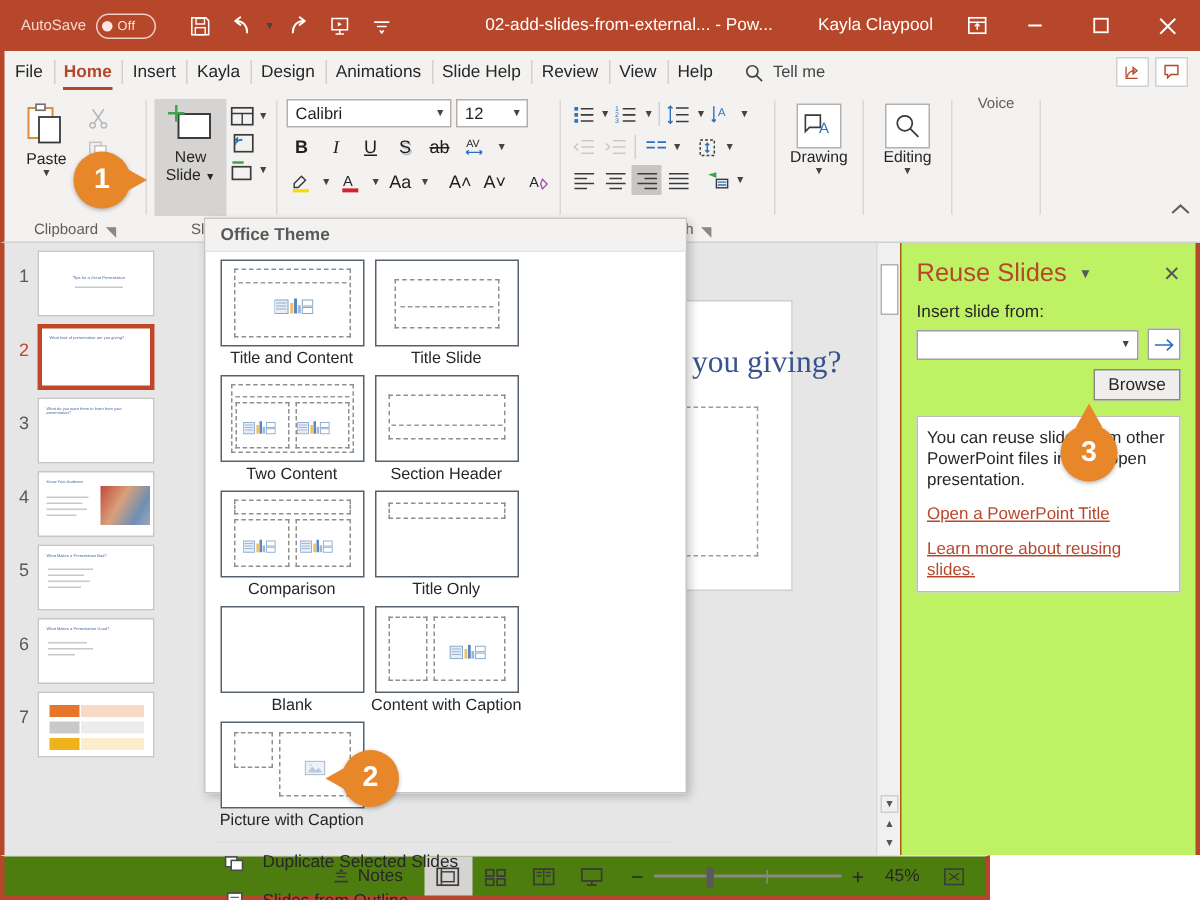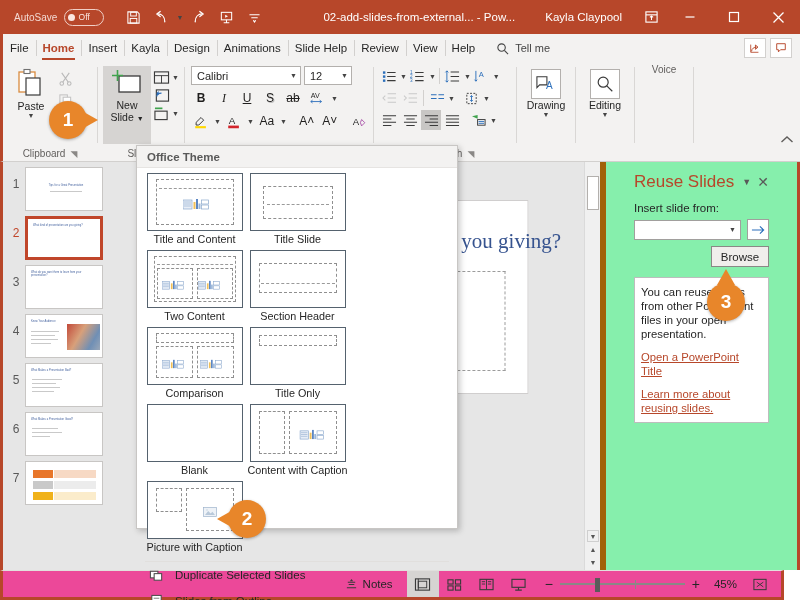--- a/index.html
+++ b/index.html
@@ -155,22 +155,22 @@
     position:absolute; right:0; top:0; bottom:0; width:16px; background:#f0f0f0;
     border-left:1px solid #dadada;
   }
   .vthumb{ position:absolute; left:2px; top:14px; width:12px; height:34px; background:#fff; border:1px solid #b3b0ad;}
   .sc-btn{ position:absolute; left:2px; width:12px; height:12px; display:flex;align-items:center;justify-content:center;
            background:#f0f0f0; border:1px solid #cfcfcf; font-size:7px; color:#555;}
 
   
   .taskpane{
     position:absolute; right:0; top:162px; width:200px; bottom:30px;
-    background:#86efac; border-left:6px solid #a16207;
-    border-right:3px solid #b7472a; padding:10px 28px;
+    background:#bef264; border-left:1px solid #a16207;
+    border-right:3px solid #b7472a; padding:10px 10px;
   }
   .tp-head{ display:flex; align-items:center; }
   .tp-title{ font-size:17px; color:#b7472a; font-weight:normal; }
   .tp-caret{ margin-left:8px; color:#595959; font-size:9px;}
   .tp-close{ margin-left:auto; color:#595959; font-size:14px; line-height:14px;}
   .tp-label{ margin-top:10px; font-size:11.5px; color:#262626;}
   .tp-row{ display:flex; align-items:center; gap:6px; margin-top:5px;}
   .tp-combo{ flex:1; height:20px; border:1px solid #a19f9d; background:#fff;
              display:flex; align-items:center; padding:0 4px; }
   .tp-go{ width:22px;height:21px; border:1px solid #a19f9d; background:#fff;
@@ -180,21 +180,21 @@
     background:#f0eeec; display:flex; align-items:center; justify-content:center; font-size:11.5px;
   }
   .tp-info{
     margin-top:10px; border:1px solid #bdbdbd; background:#fff; padding:7px 6px;
     font-size:11.3px; line-height:14px; color:#262626;
   }
   .tp-link{ display:block; margin-top:9px; color:#b7472a; text-decoration:underline; line-height:14px;}
 
   
   .statusbar{
-    position:absolute; left:0; bottom:0; width:784px; height:30px; background:#ec4899;
+    position:absolute; left:0; bottom:0; width:660px; height:30px; background:#4d7c0f;
     border-top:1px solid #e1dfdd; border-left:3px solid #b7472a; border-right:3px solid #b7472a;
     border-bottom:3px solid #b7472a;
     display:flex; align-items:center;
   }
   .sb-notes{ margin-left:auto; display:flex; align-items:center; gap:5px; font-size:11.5px; padding:0 14px;}
   .viewbtns{ display:flex; align-items:center; }
   .vbtn{ width:32px; height:26px; display:flex; align-items:center;justify-content:center;}
   .vbtn.on{ background:#d6d4d2;}
   .zoomwrap{ display:flex; align-items:center; gap:7px; padding:0 10px; }
   .zoomtrack{ position:relative; width:125px; height:12px; display:flex; align-items:center;}

